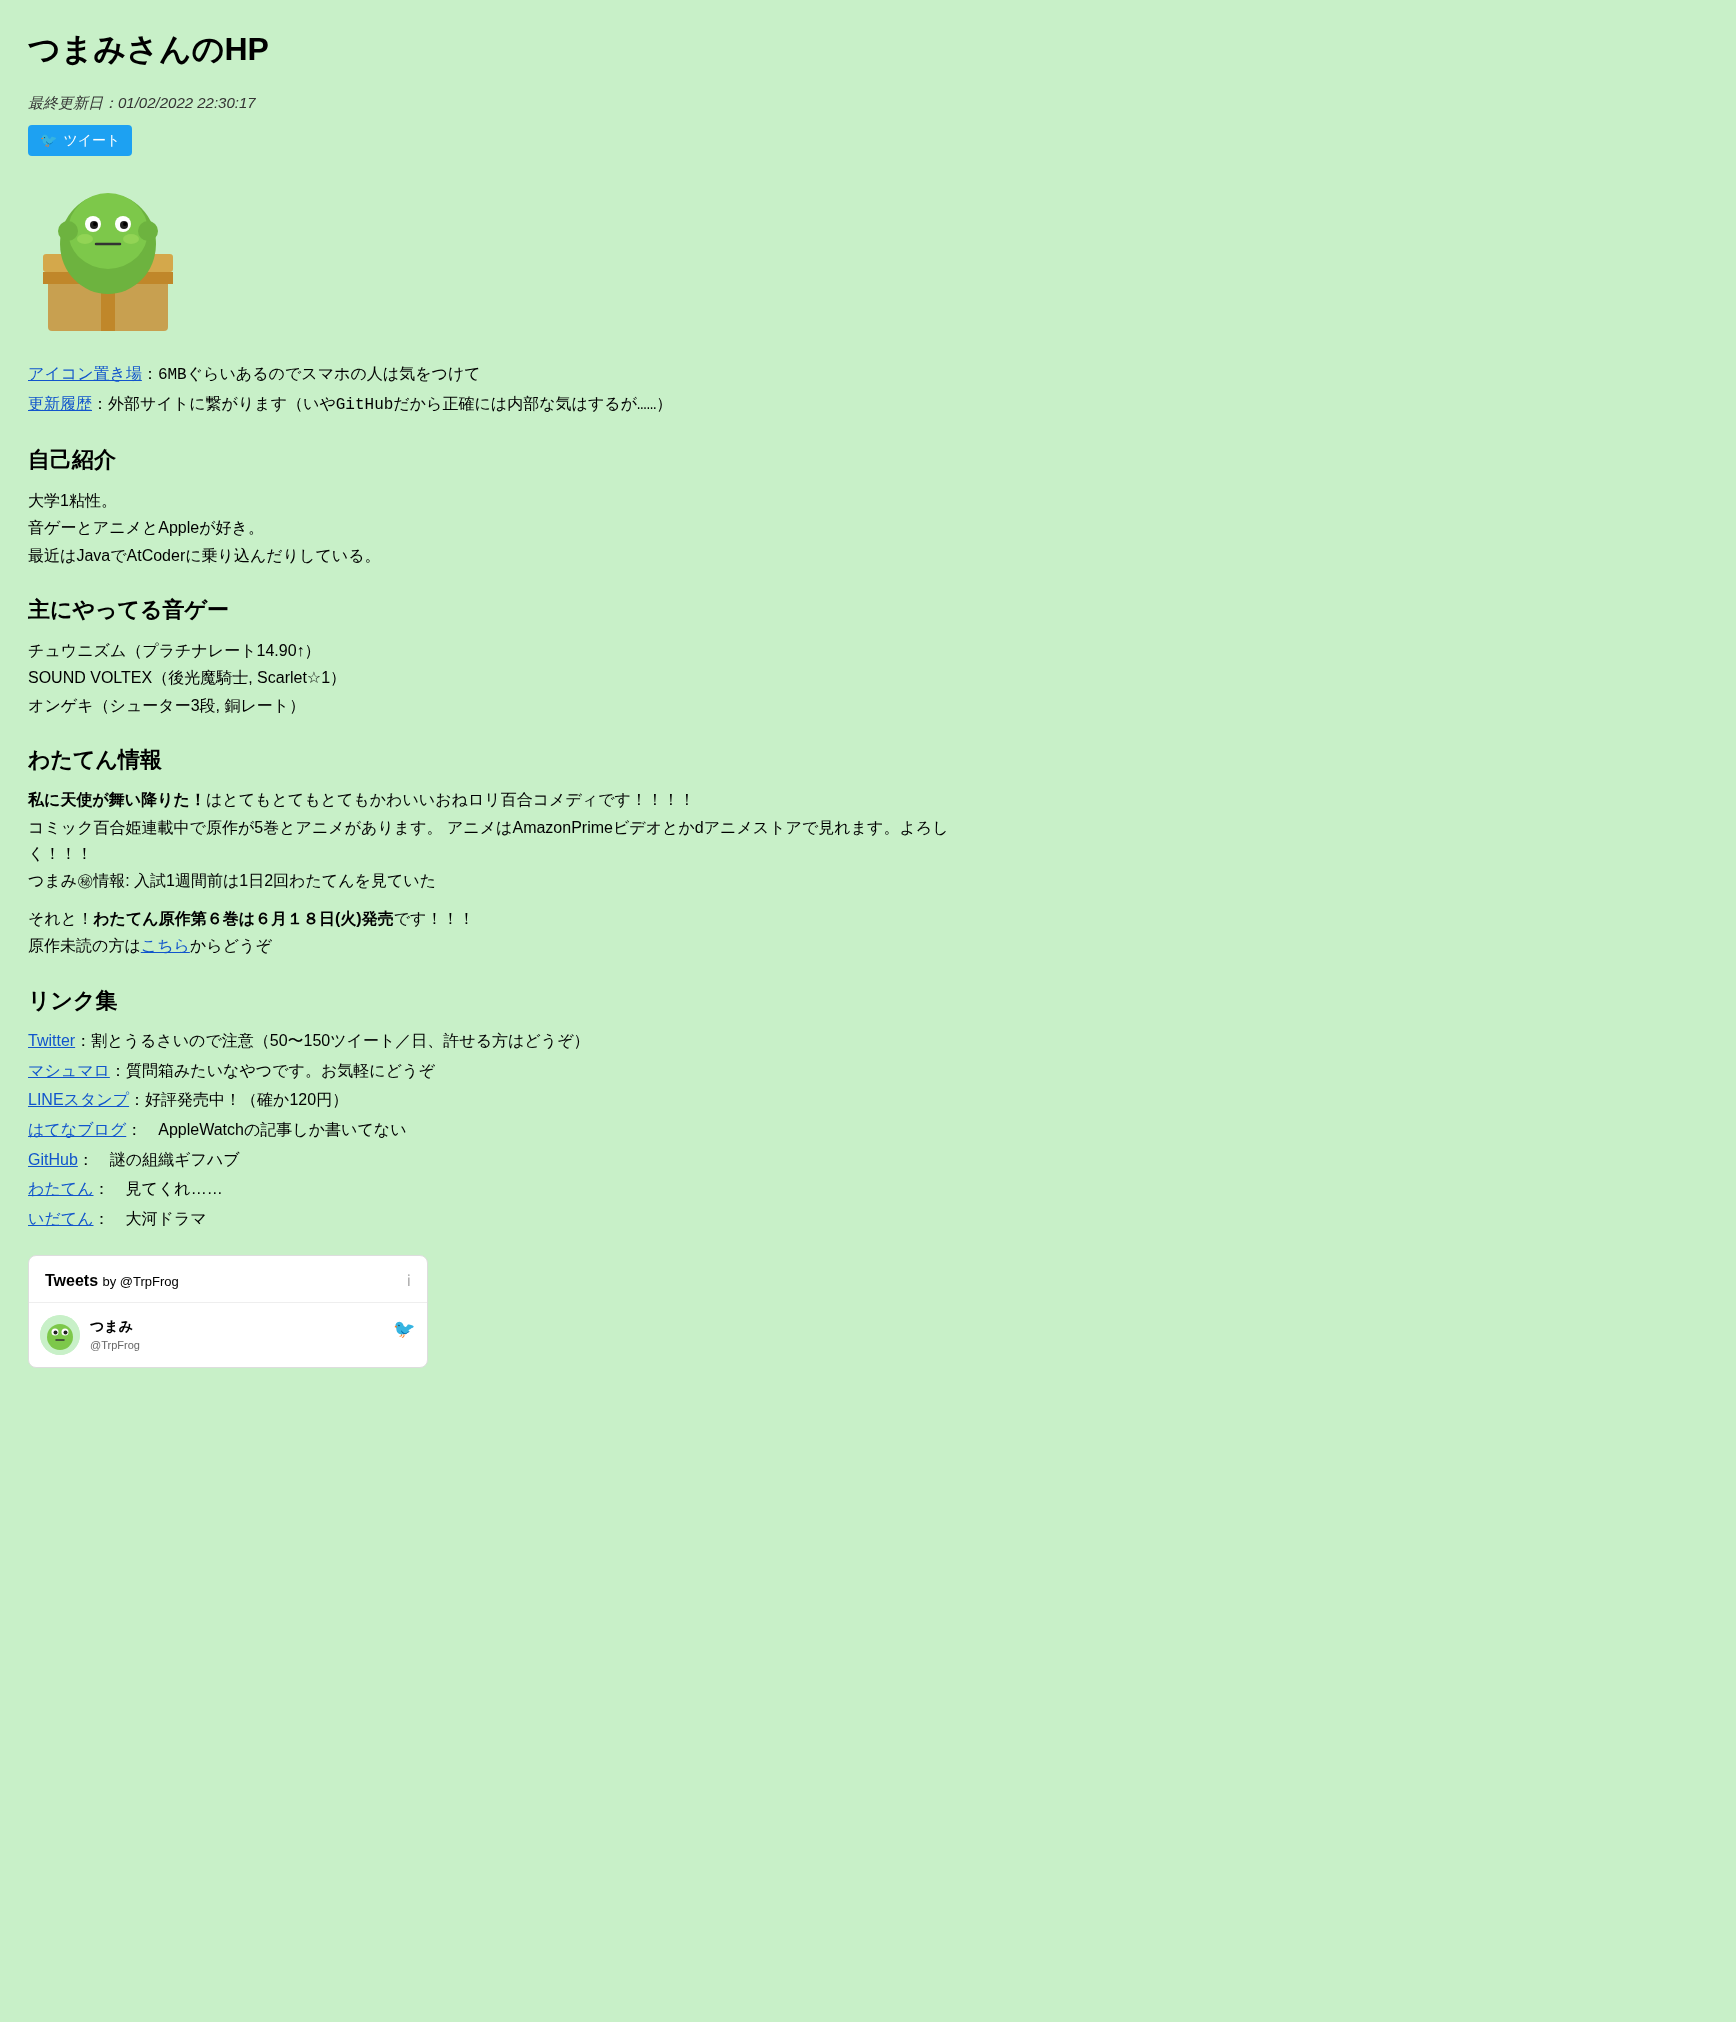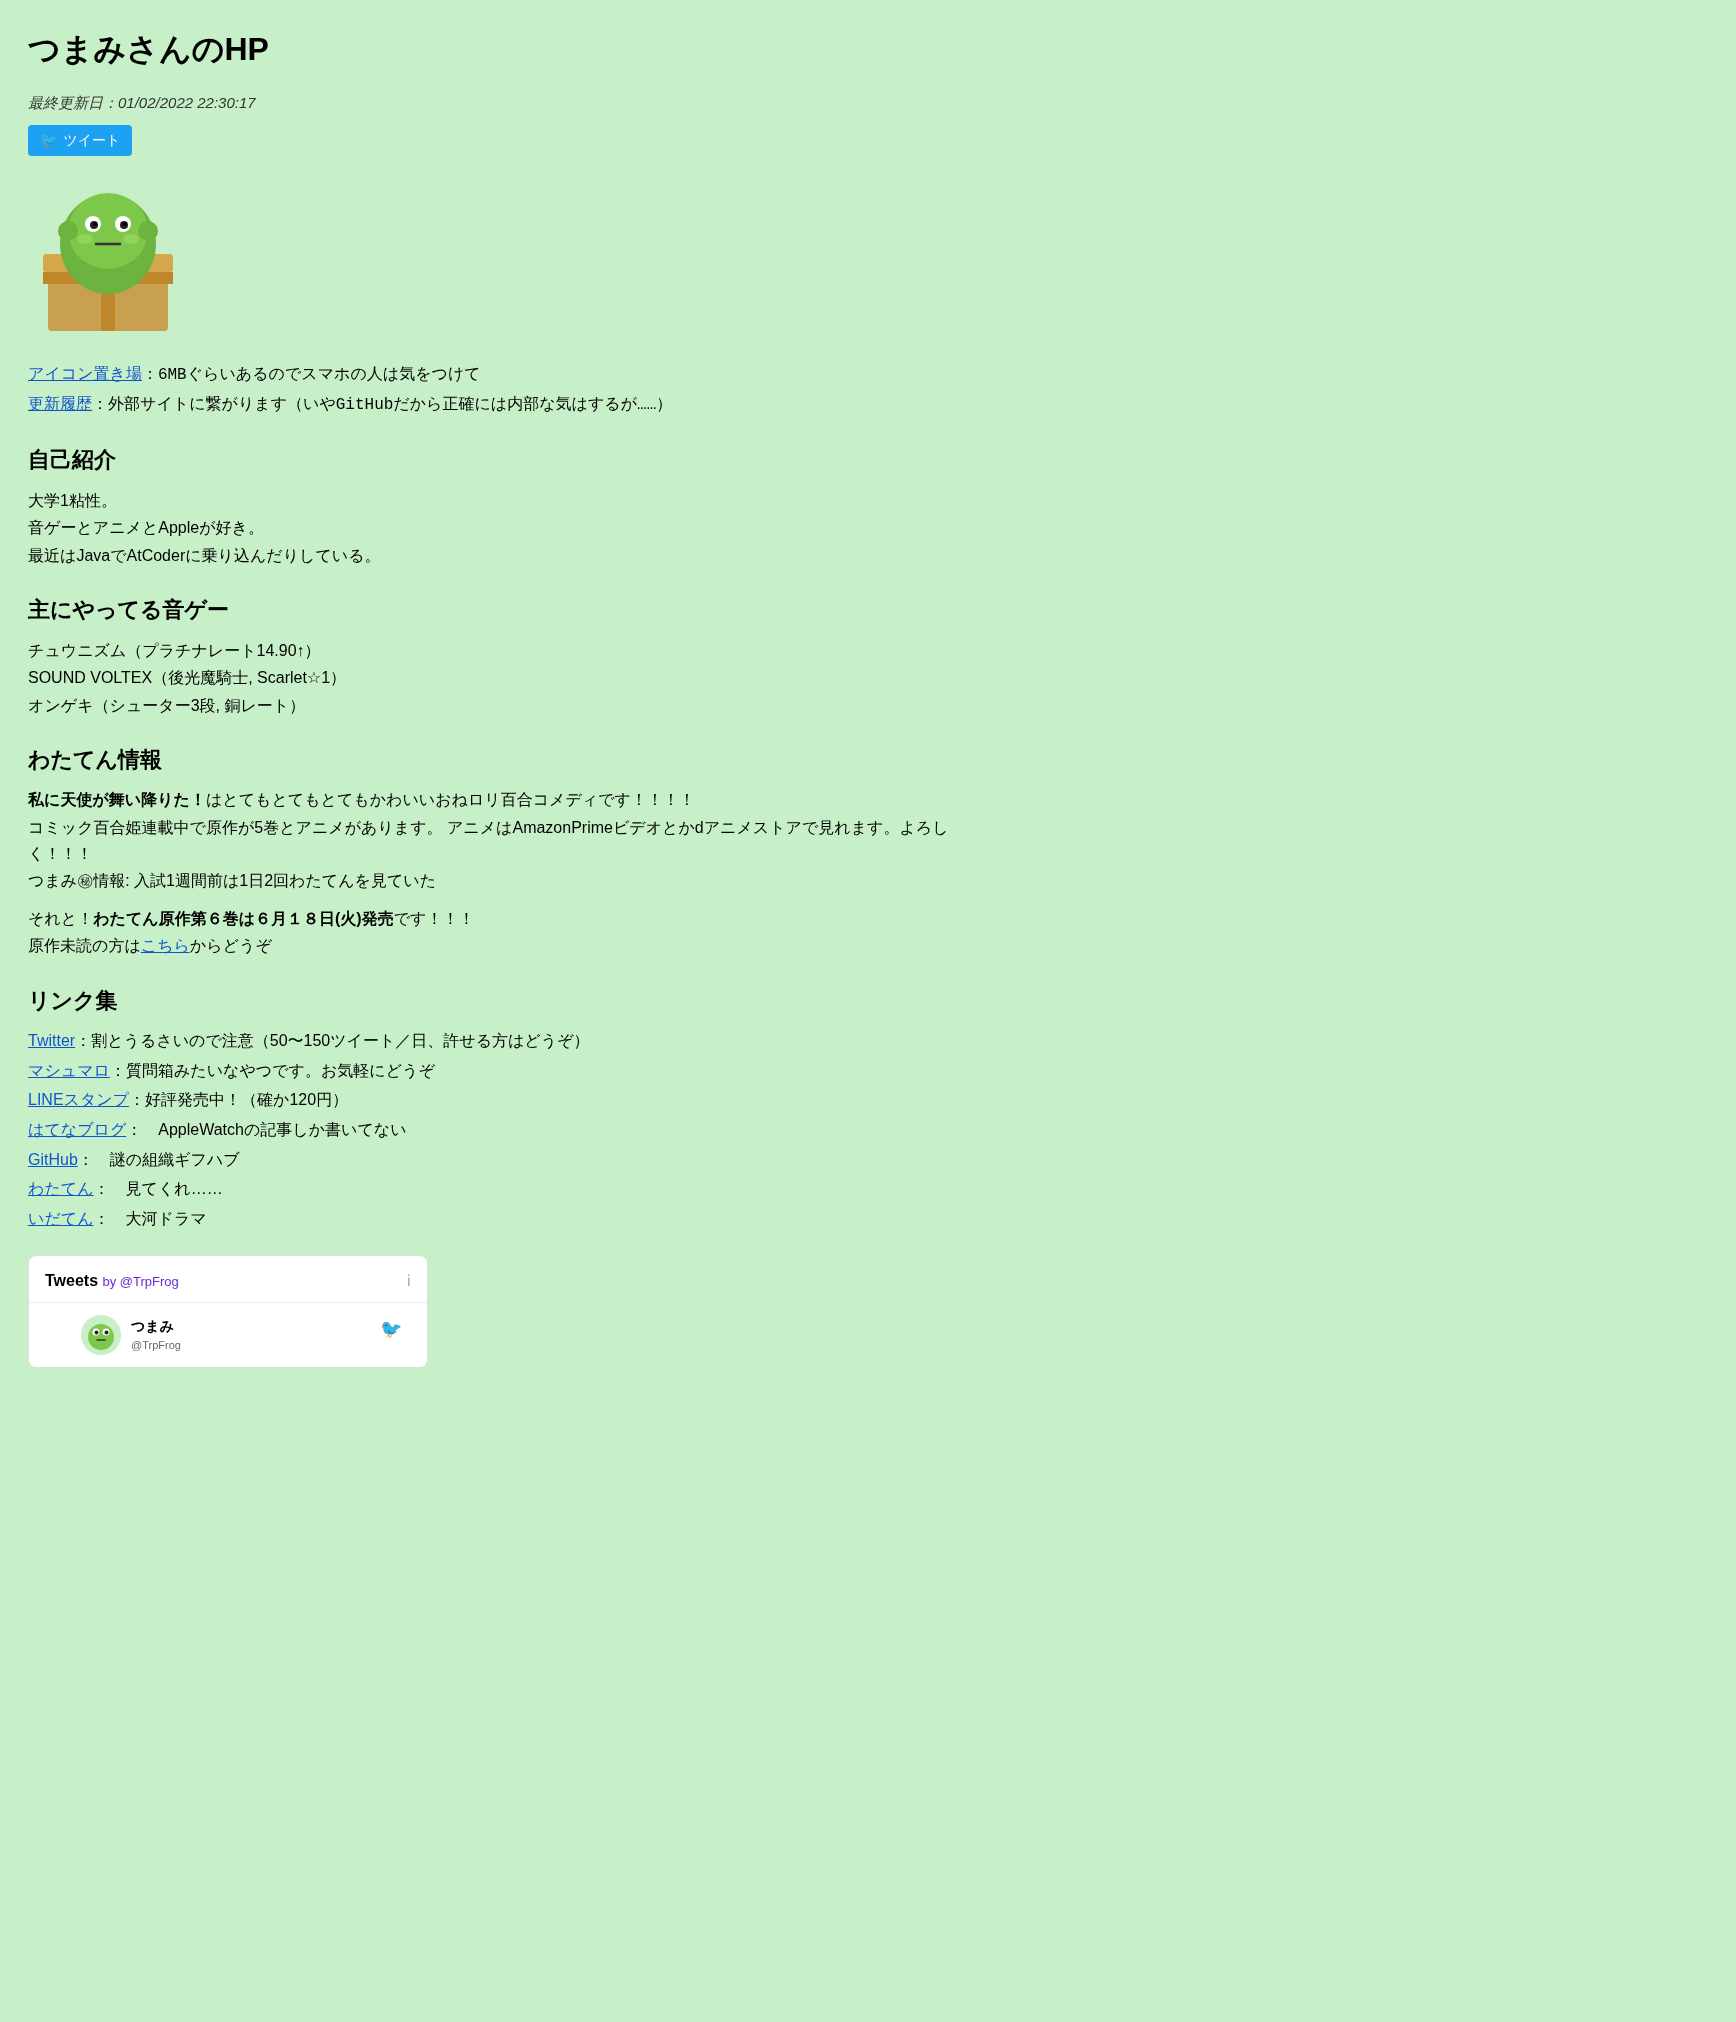--- a/index.html
+++ b/index.html
@@ -115,36 +115,35 @@
     }
 
     .tweets-title {
       font-size: 16px;
       font-weight: bold;
       color: #000;
     }
 
     .tweets-by {
       font-size: 13px;
-      color: #6d28d9;
+      color: #000000;
       font-weight: normal;
     }
 
     .tweets-info-icon {
       color: #aaa;
       font-size: 16px;
       cursor: pointer;
     }
 
     .tweet-item {
       display: flex;
       align-items: flex-start;
       gap: 10px;
-      padding: 12px 24px;
-      margin-left: 28px;
+      padding: 12px 11px;
     }
 
     .tweet-avatar {
       width: 40px;
       height: 40px;
       border-radius: 50%;
       background: #c8f0c8;
       display: flex;
       align-items: center;
       justify-content: center;

